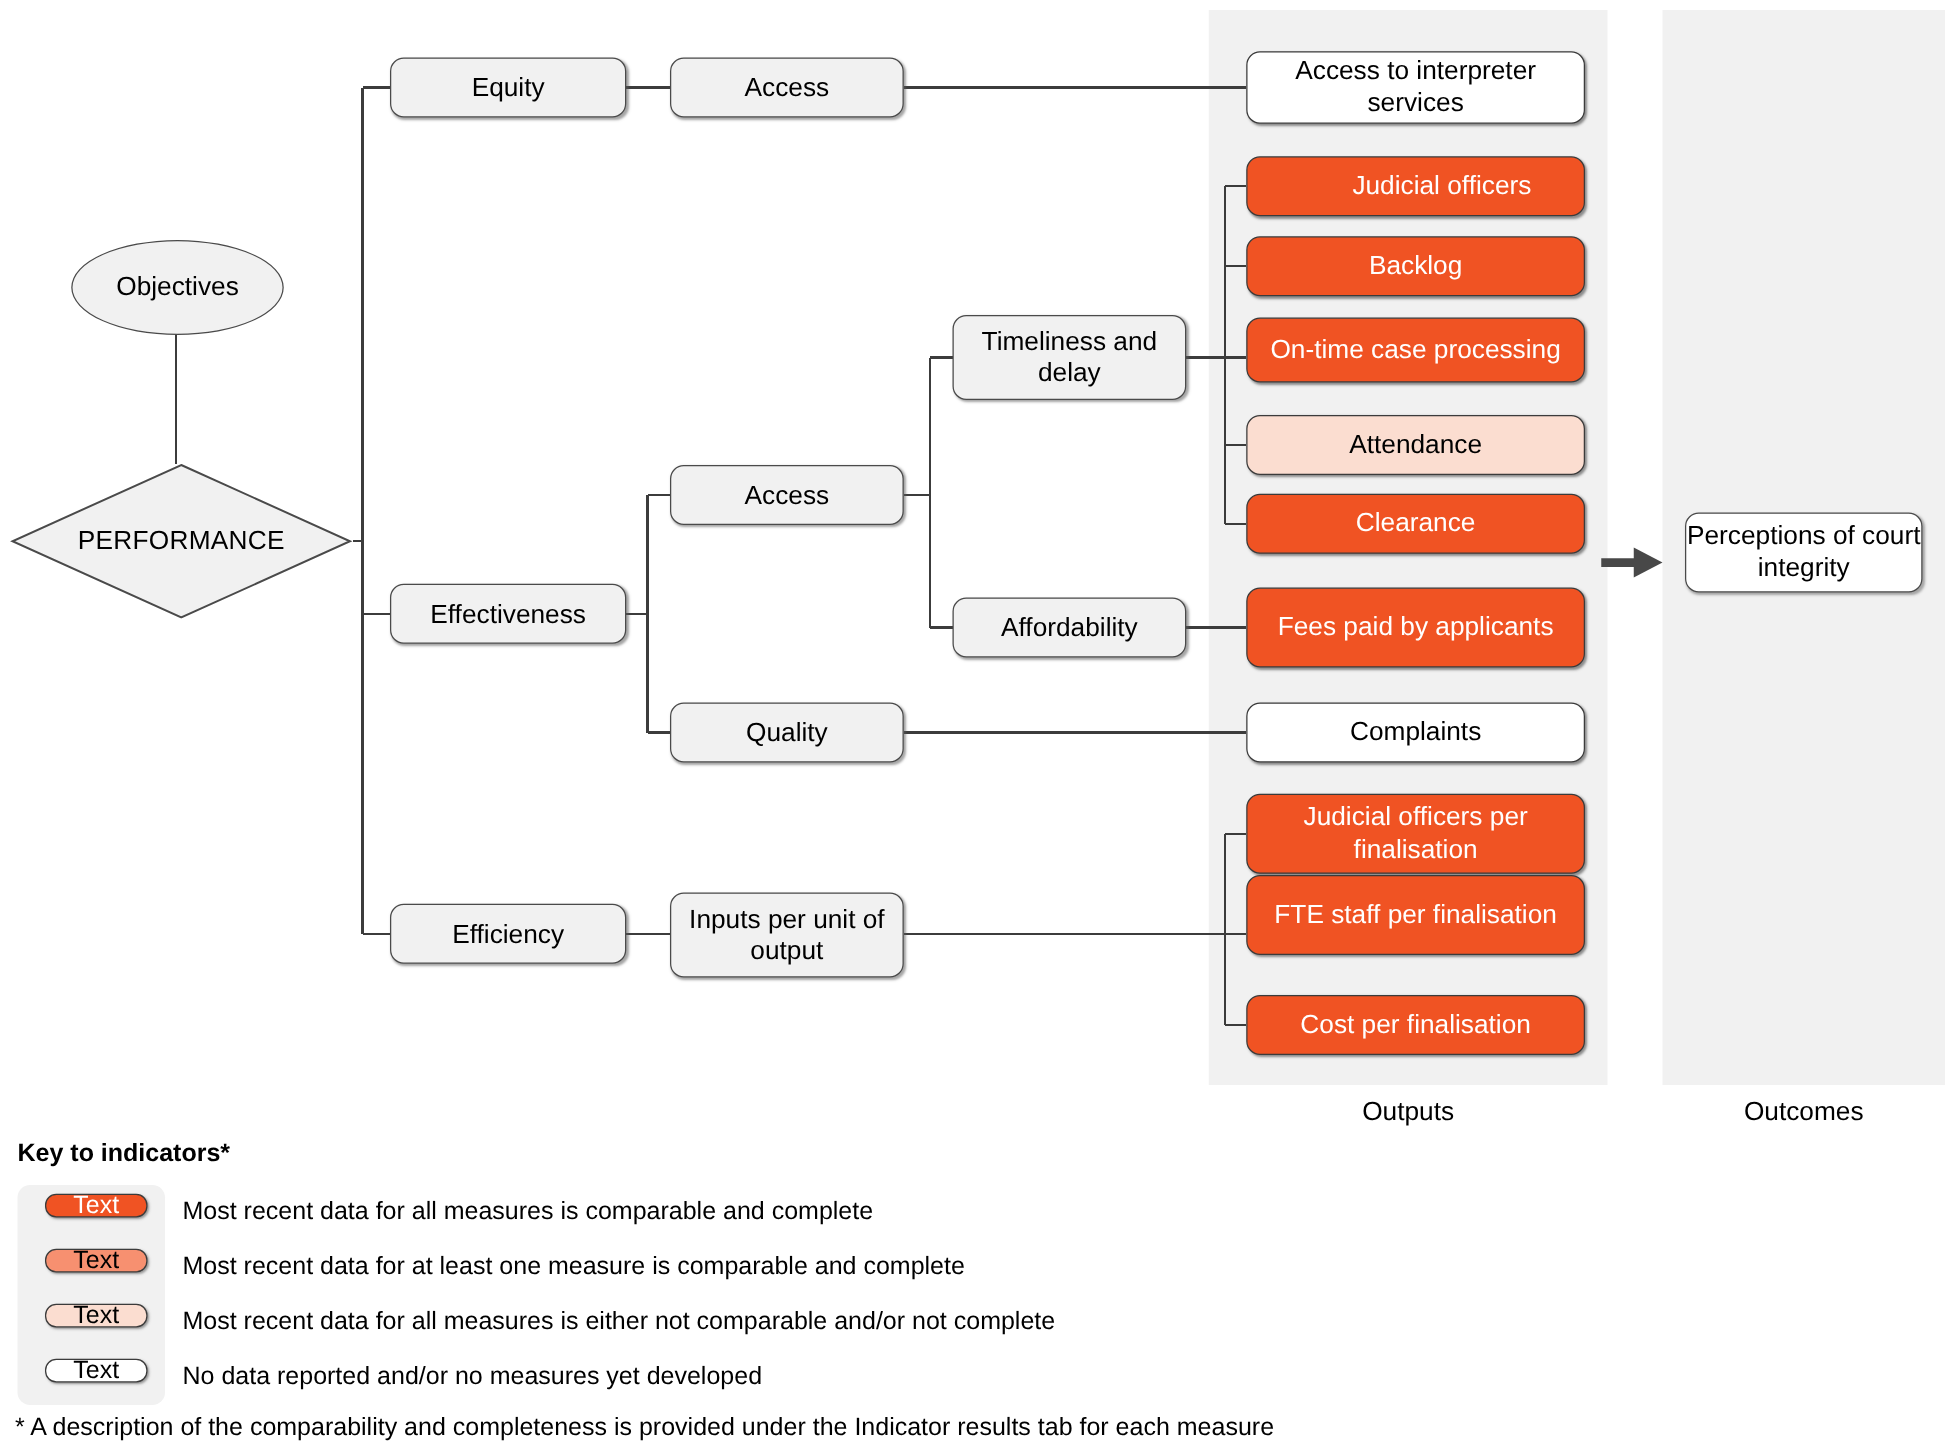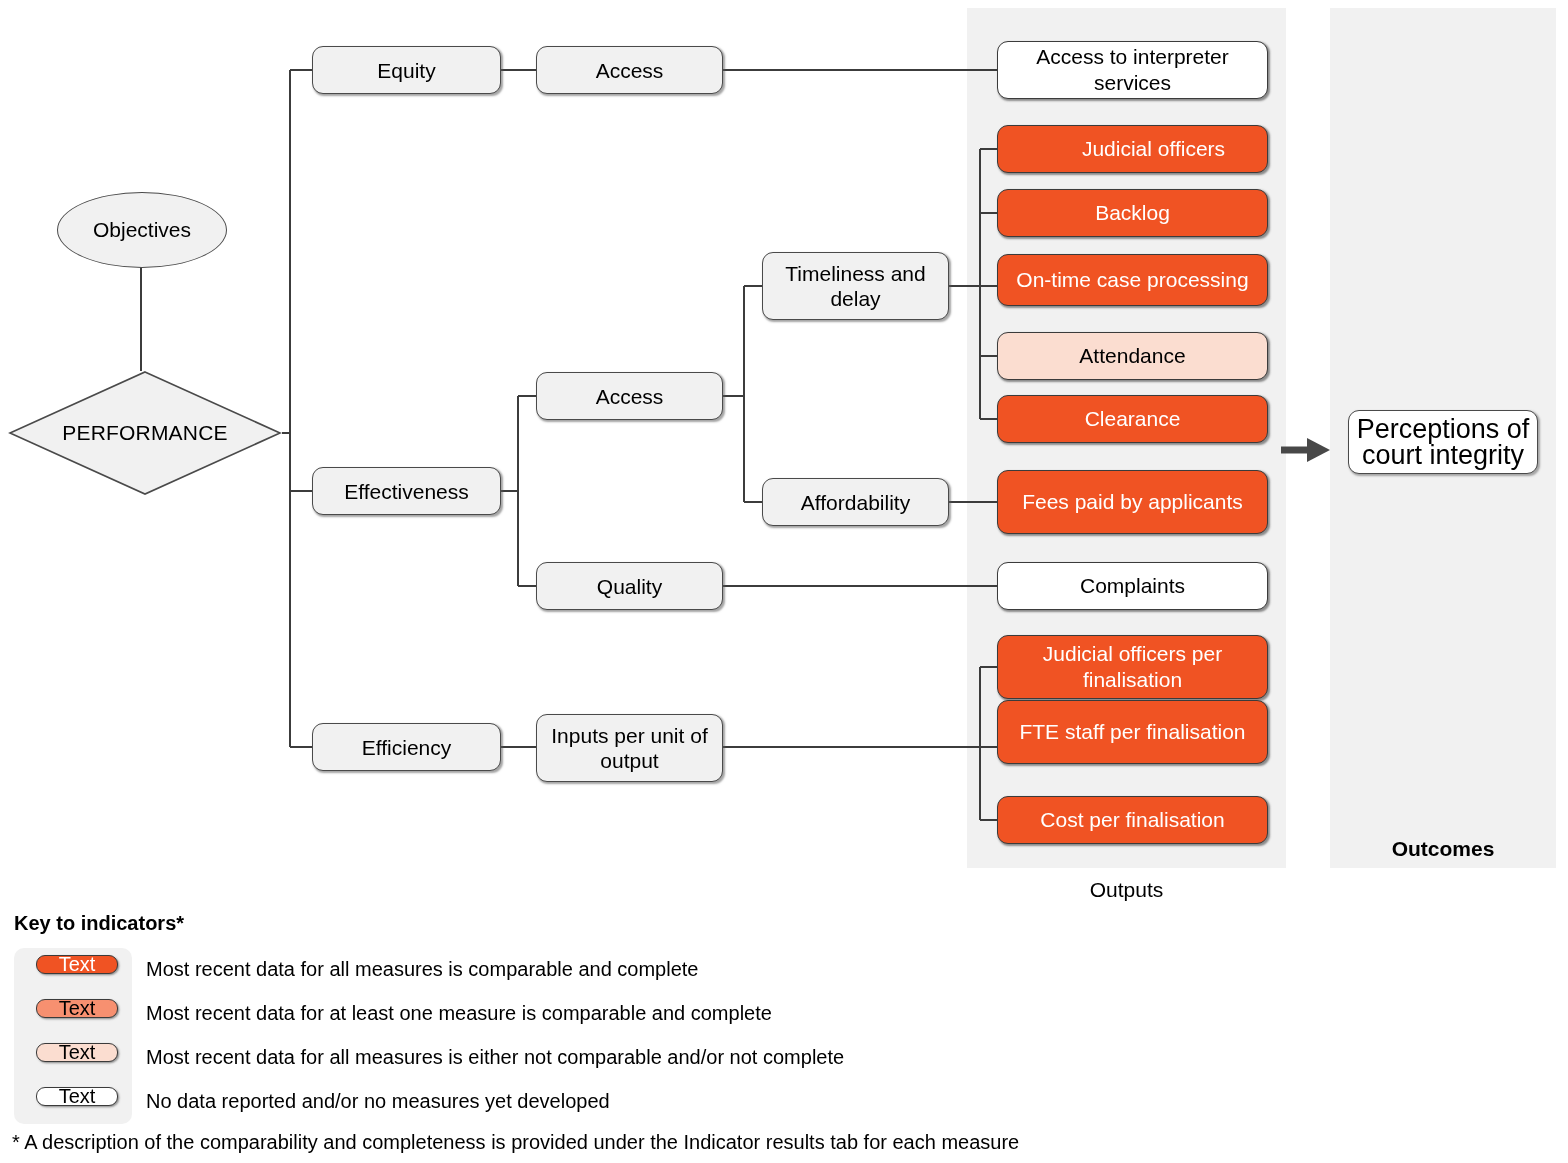--- a/index.html
+++ b/index.html
@@ -35,21 +35,21 @@
   #panel-outcomes { left: 1330px; top: 8px;  width: 226px; height: 860px; }
 
   .panel-label {
     position: absolute;
     text-align: center;
     font-size: 21px;
     line-height: 26px;
     color: #000;
   }
   #label-outputs  { left: 967px;  top: 877px; width: 319px; }
-  #label-outcomes { left: 1330px; top: 836px; width: 226px; font-weight: bold; }
+  #label-outcomes { left: 1330px; top: 877px; width: 226px; }
 
   
   .node {
     position: absolute;
     box-sizing: border-box;
     display: flex;
     align-items: center;
     justify-content: center;
     text-align: center;
     border: 1px solid #4a4a4a;
@@ -122,21 +122,21 @@
   #node-perceptions {
     position: absolute;
     left: 1348px; top: 410px;
     width: 190px; height: 64px;
     box-sizing: border-box;
     display: flex; align-items: center; justify-content: center;
     text-align: center;
     border: 1px solid #4a4a4a;
     border-radius: 11px;
     background: #ffffff;
-    font-size: 27px;
+    font-size: 21px;
     line-height: 26px;
     color: #000;
     box-shadow: 1.5px 1.5px 2px rgba(90,90,90,0.5);
     z-index: 4;
   }
 
   
   #key-title {
     position: absolute;
     left: 14px; top: 912px;

